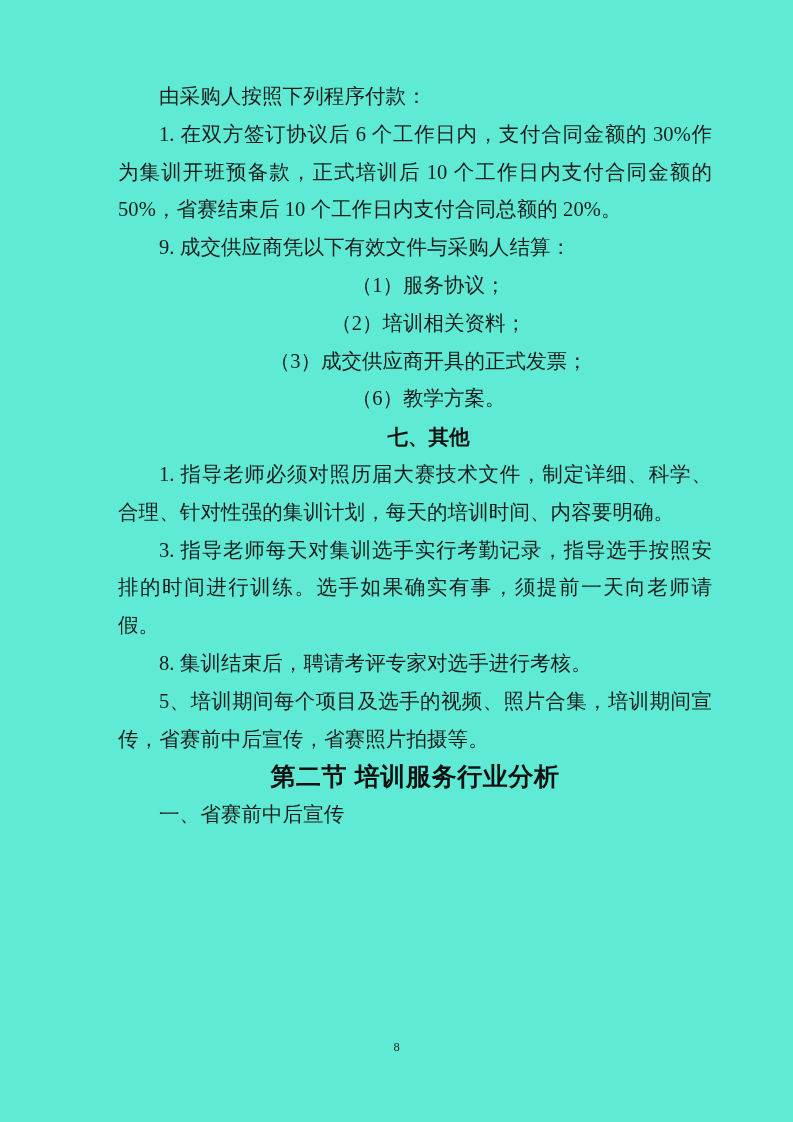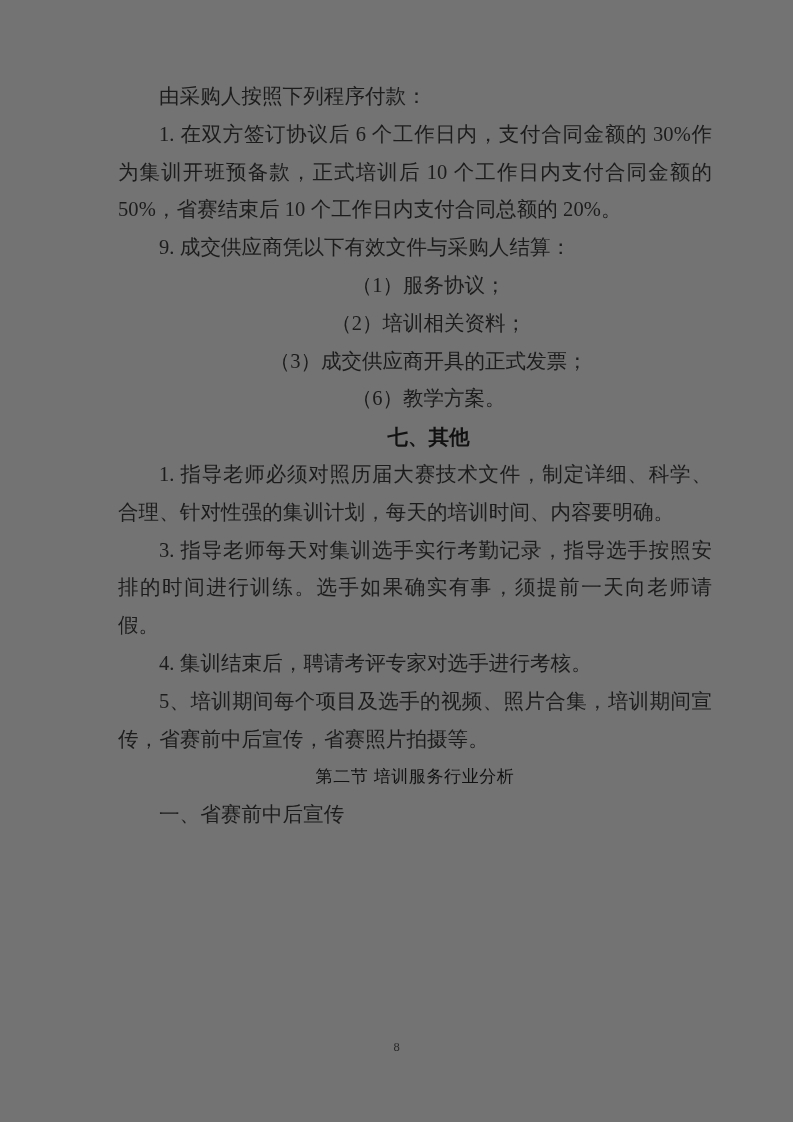--- a/index.html
+++ b/index.html
@@ -14,21 +14,21 @@
     color: #1a1a1a;
     position: relative;
     overflow: hidden;
   }
   .page {
     position: absolute;
     left: 0;
     top: 0;
     width: 793px;
     height: 1122px;
-    background: #737373;
+    background: #5eead4;
   }
   .content {
     position: absolute;
     left: 118px;
     top: 78px;
     width: 594px;
   }
   .para {
     font-size: 20.5px;
     line-height: 37.8px;
@@ -55,25 +55,25 @@
     font-size: 20.5px;
     line-height: 37.8px;
     margin: 0;
     text-indent: 27px;
     font-weight: bold;
     text-align: center;
     color: #111111;
     font-family: "Liberation Sans", "DejaVu Sans", sans-serif;
   }
   .heading-center {
-    font-size: 17px;
+    font-size: 25px;
     line-height: 37.8px;
     margin: 0;
     text-align: center;
-    font-weight: normal;
+    font-weight: bold;
     color: #111111;
     font-family: "Liberation Sans", "DejaVu Sans", sans-serif;
     letter-spacing: 0.6px;
   }
   .page-number {
     position: absolute;
     left: 0;
     top: 1040px;
     width: 793px;
     text-align: center;
@@ -105,21 +105,21 @@
 
     <p class="sub-item">（6）教学方案。</p>
 
     <p class="heading-bold">七、其他</p>
 
     <p class="para indent2">1. 指导老师必须对照历届大赛技术文件，制定详细、科学、合理、针对性强的集训计划，每天的培训时间、内容要明确。</p>
 
 
     <p class="para indent2">3. 指导老师每天对集训选手实行考勤记录，指导选手按照安排的时间进行训练。选手如果确实有事，须提前一天向老师请假。</p>
 
-    <p class="para indent2">4. 集训结束后，聘请考评专家对选手进行考核。</p>
+    <p class="para indent2">8. 集训结束后，聘请考评专家对选手进行考核。</p>
 
     <p class="para indent2">5、培训期间每个项目及选手的视频、照片合集，培训期间宣传，省赛前中后宣传，省赛照片拍摄等。</p>
 
     <p class="heading-center">第二节 培训服务行业分析</p>
 
     <p class="para indent2">一、省赛前中后宣传</p>
 
   </div>
 
   <div class="page-number">8</div>

